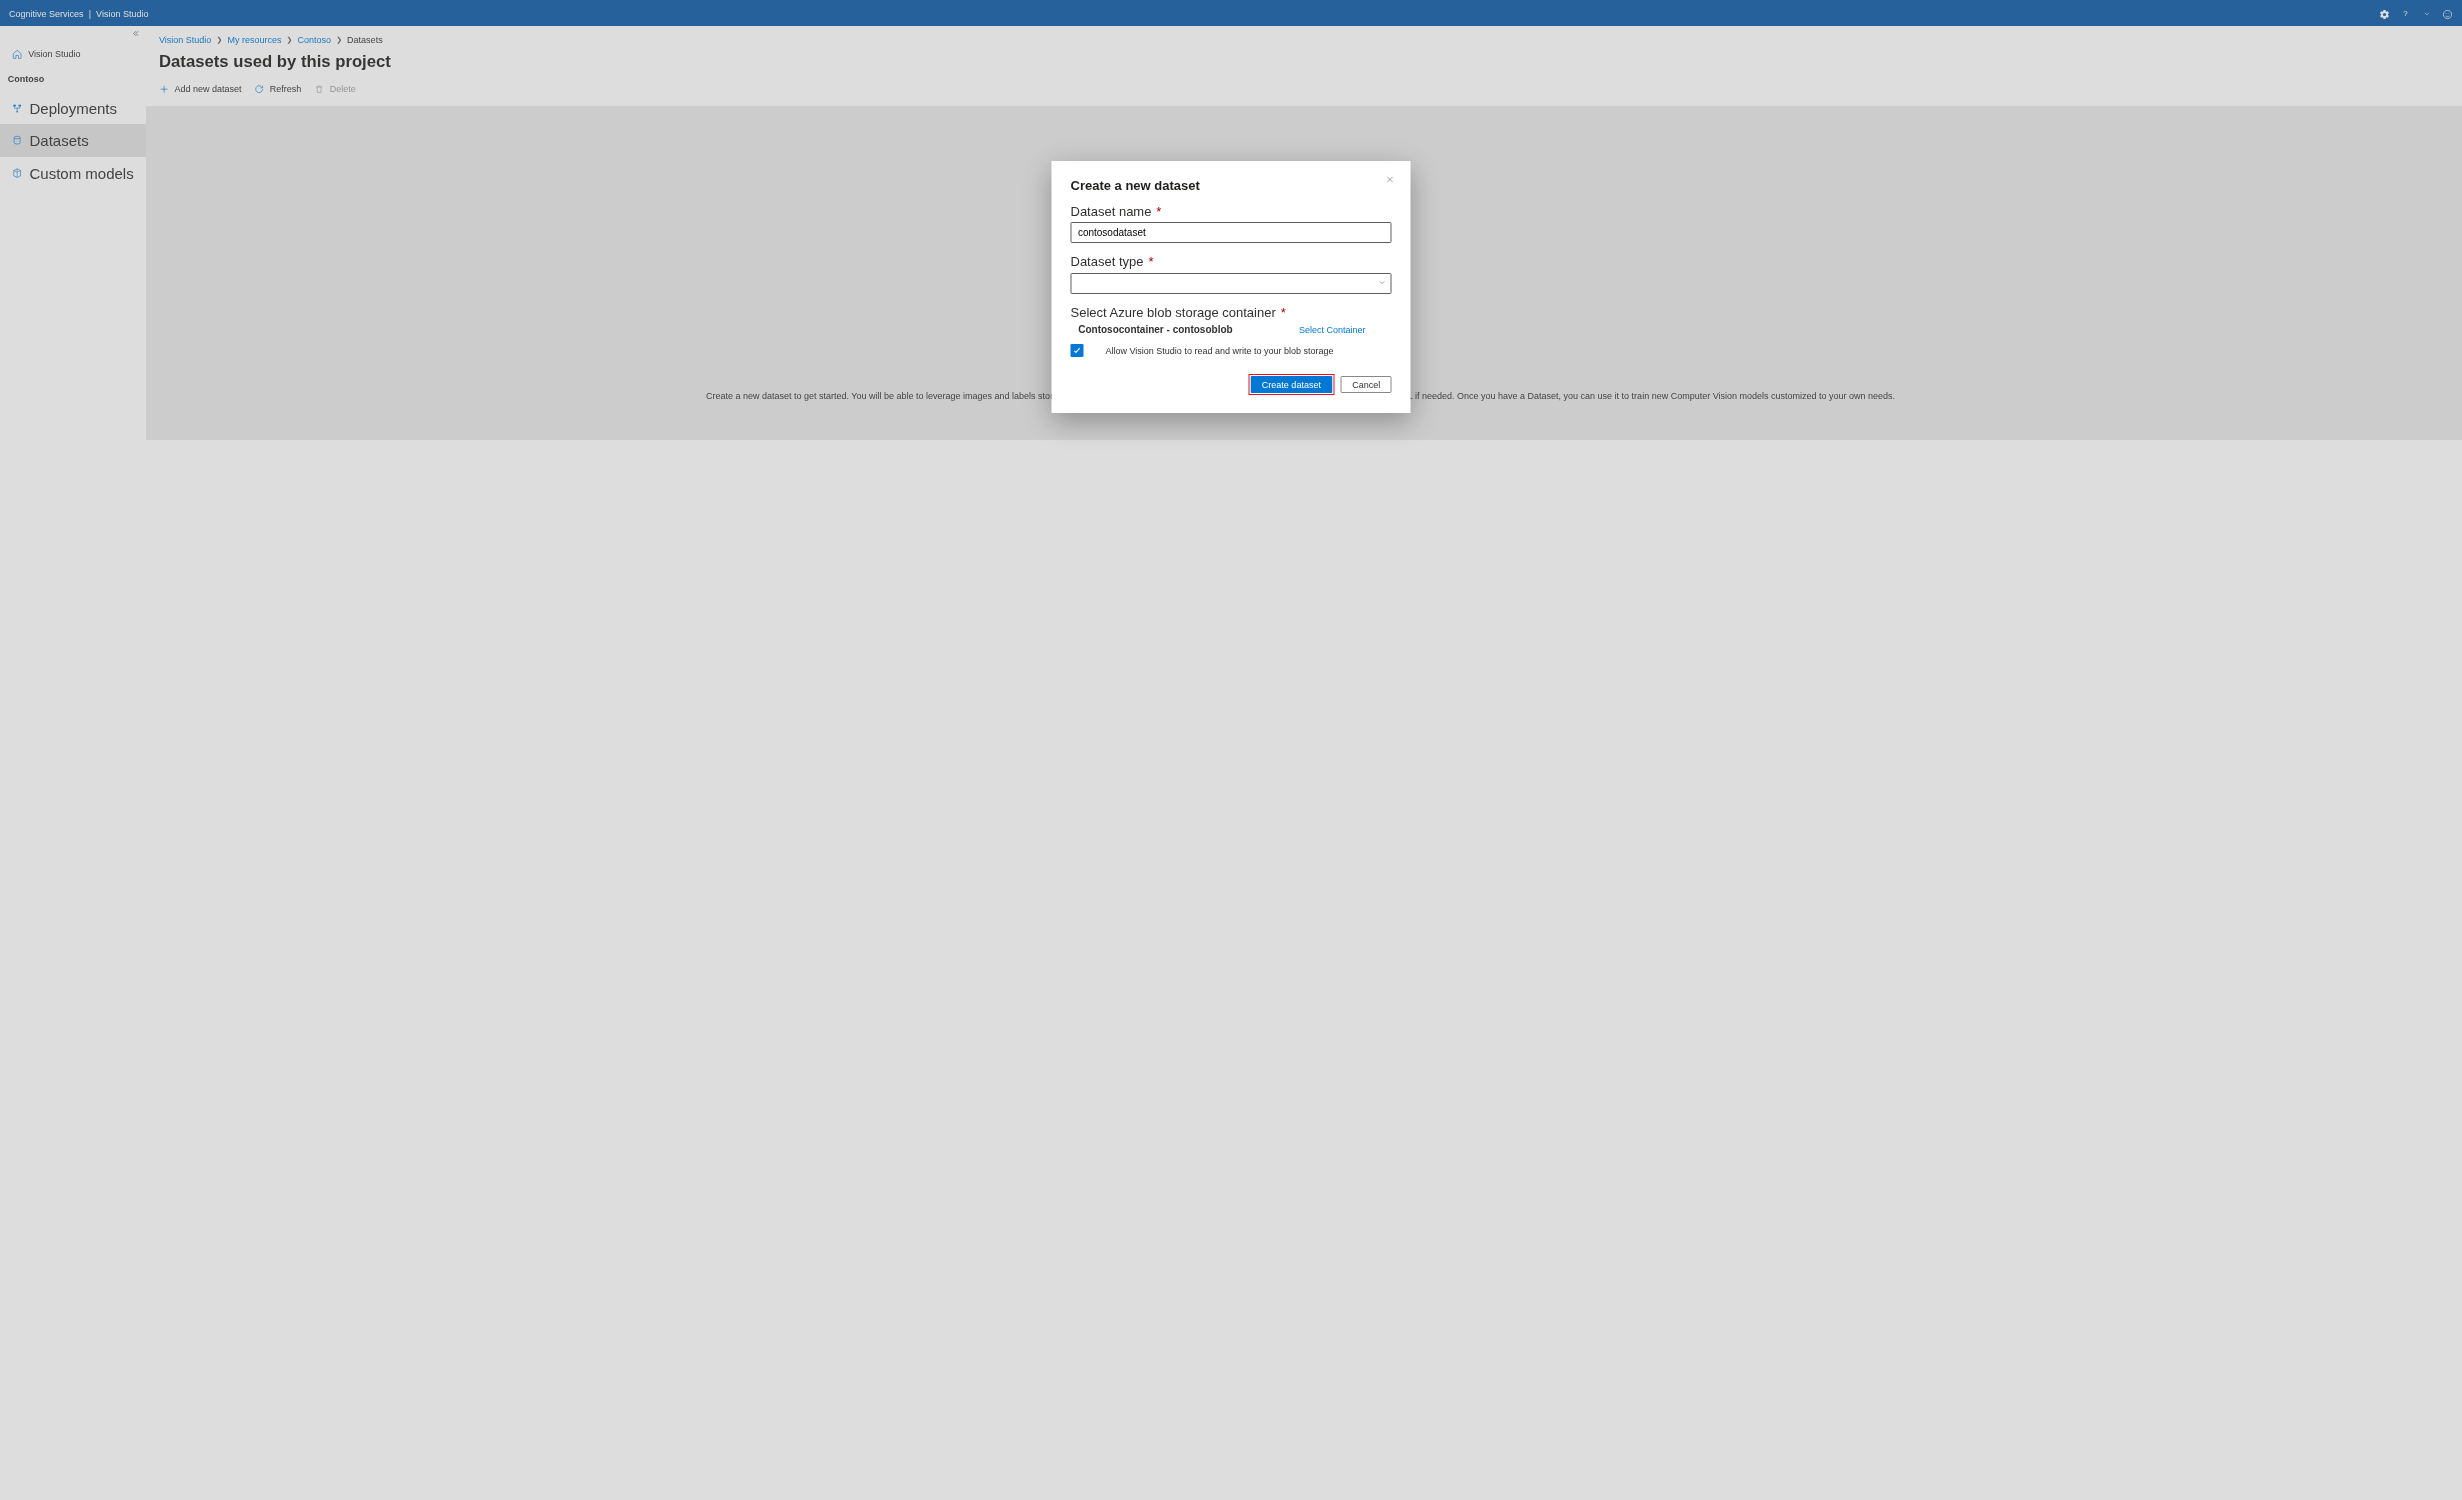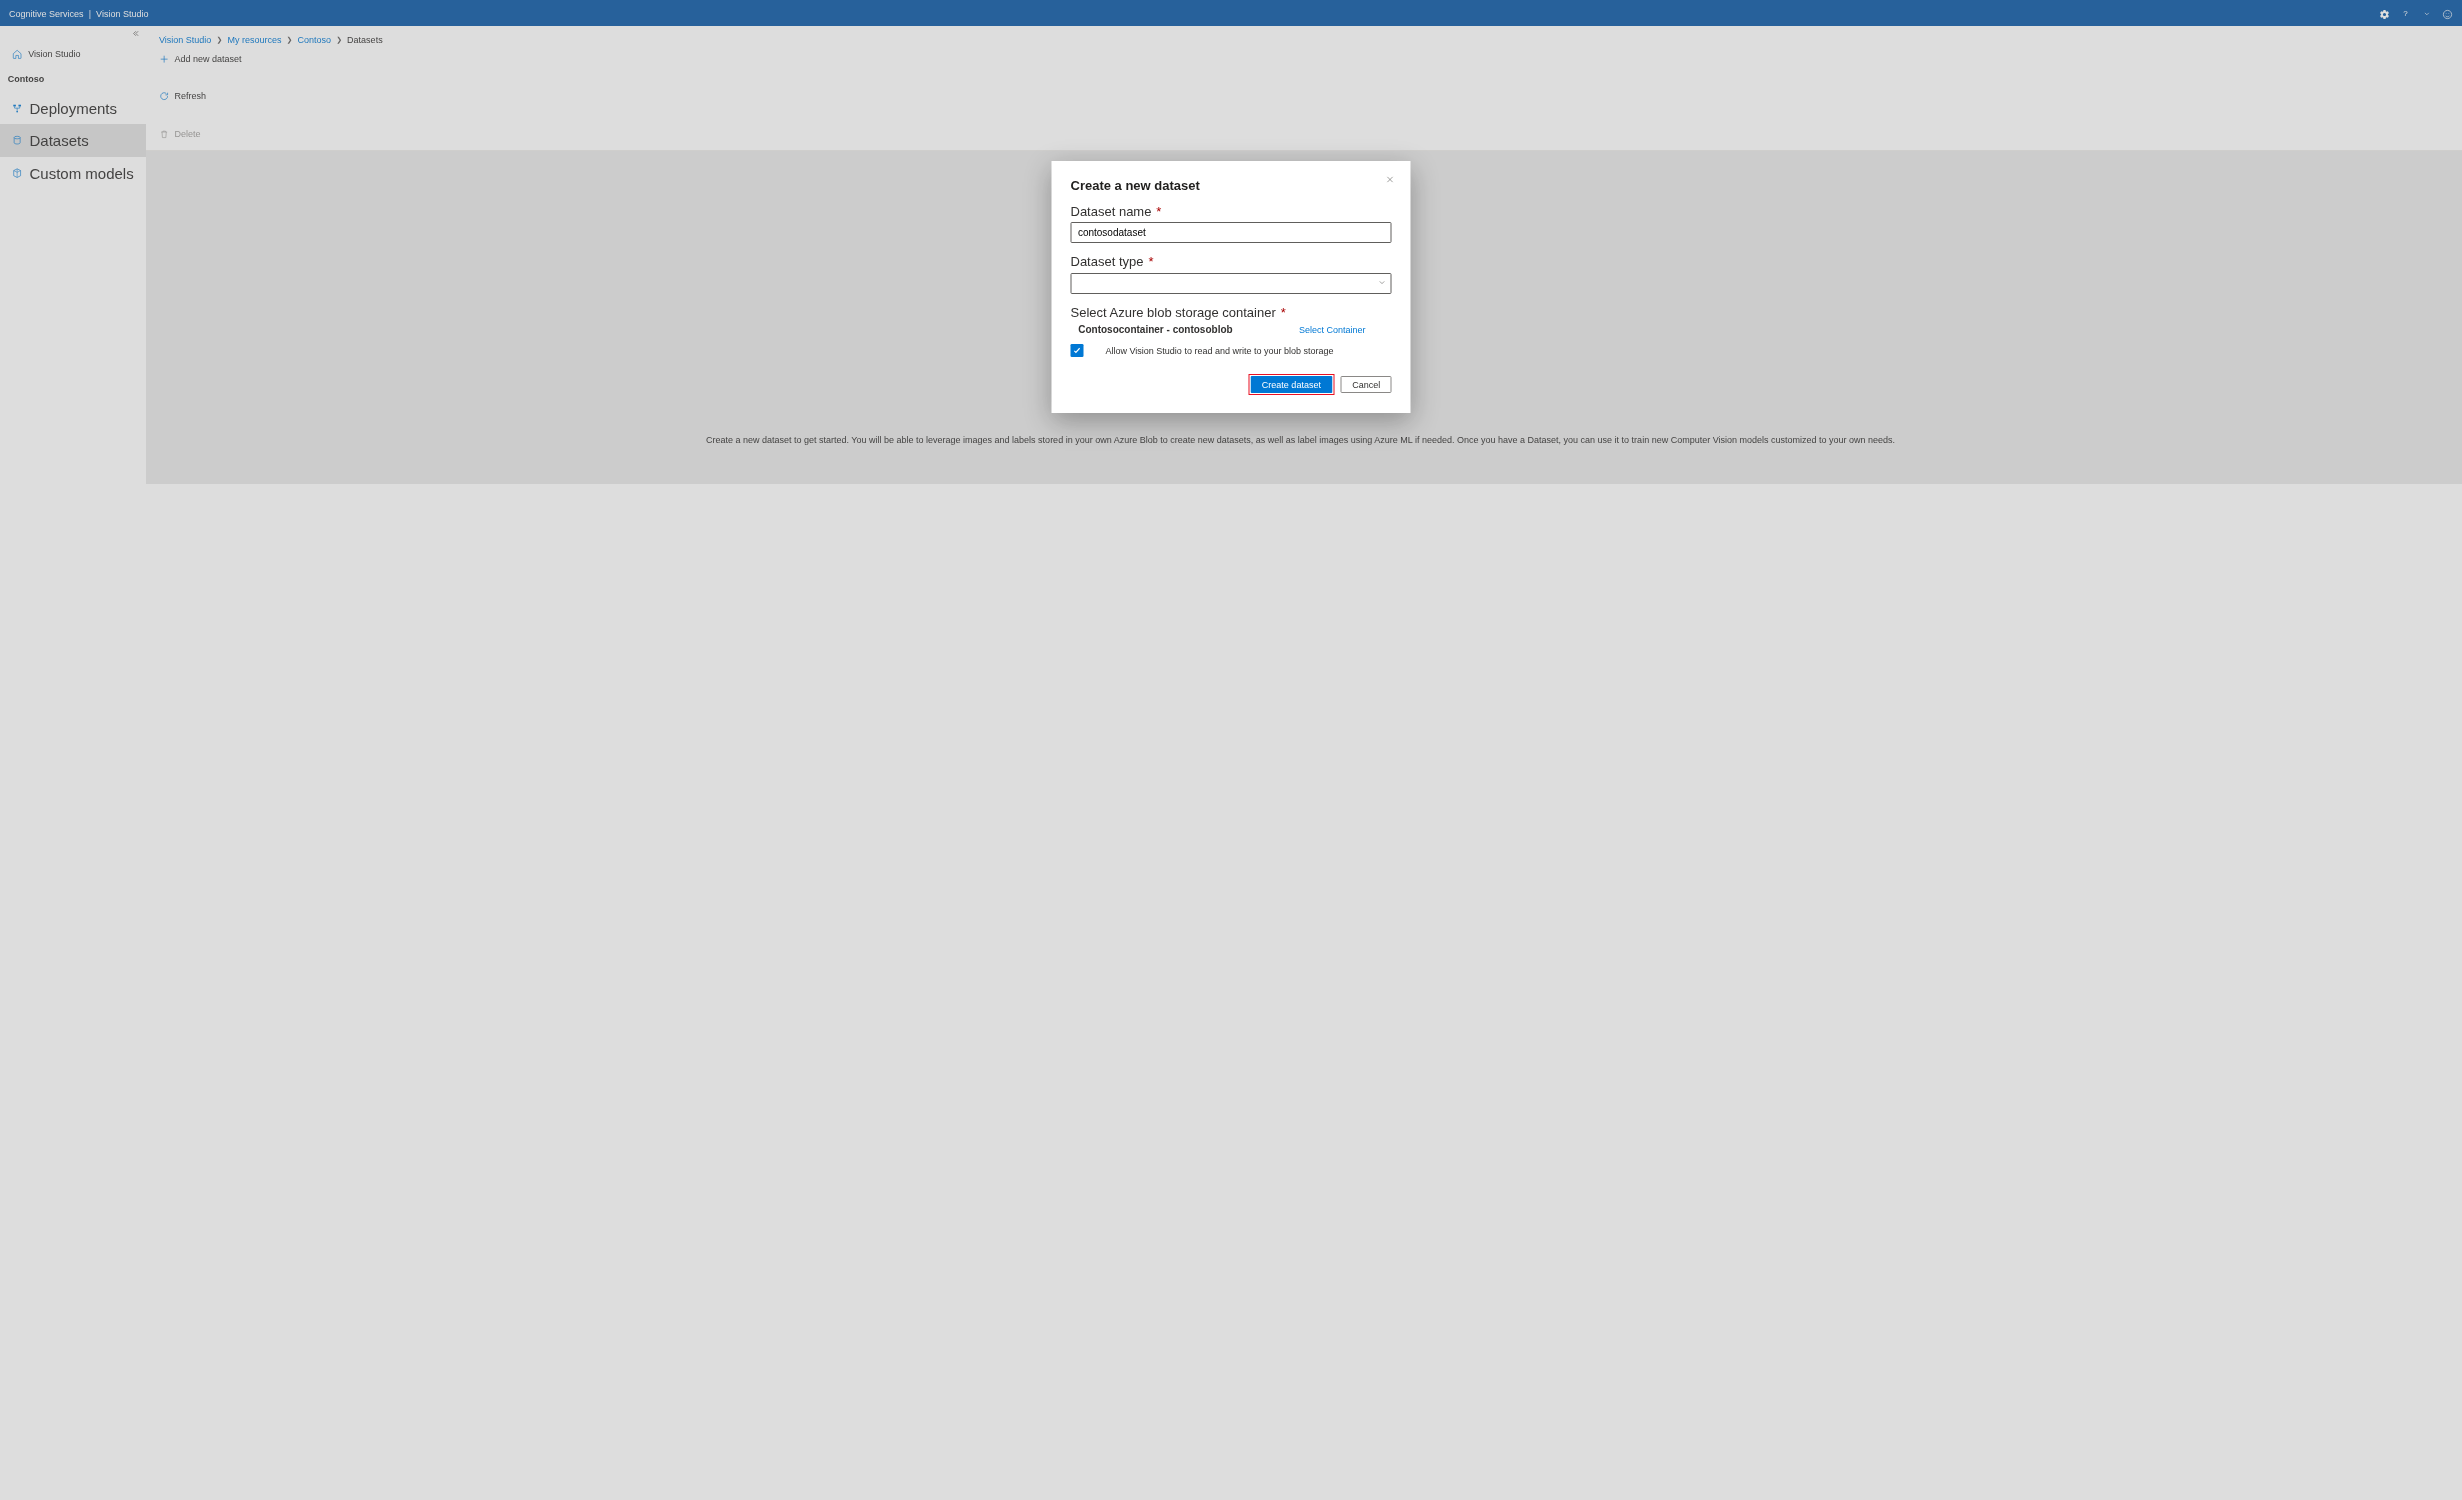--- a/index.html
+++ b/index.html
@@ -29,21 +29,21 @@
 
   
   .main { flex: 1; padding: 0; background: #fff; position: relative; }
   .breadcrumbs { display: flex; align-items: center; gap: 5.1px; padding: 9px 13px 3.8px 13px; font-size: 9px; color: #0078d4; }
   .breadcrumbs .crumb { color: #0078d4; cursor: pointer; }
   .breadcrumbs .crumb.current { color: #323130; cursor: default; }
   .breadcrumbs .chev { color: #605e5c; font-size: 7px; }
 
   h1.page-title { font-size: 16.7px; font-weight: 600; padding: 3.8px 13px 6.4px 13px; color: #201f1e; }
 
-  .toolbar { display: flex; gap: 22px; padding: 2.6px 13px 9px 13px; border-bottom: 0.6px solid #edebe9; flex-direction: column; }
+  .toolbar { display: flex; gap: 13px; padding: 2.6px 13px 9px 13px; border-bottom: 0.6px solid #edebe9; }
   .tbtn { display: inline-flex; align-items: center; gap: 5.1px; font-size: 9px; color: #323130; cursor: pointer; background: none; border: none; padding: 2.6px 0; }
   .tbtn .ticn { width: 10.3px; height: 10.3px; display: inline-flex; color: #0078d4; }
   .tbtn.disabled { color: #a19f9d; cursor: default; }
   .tbtn.disabled .ticn { color: #a19f9d; }
 
   .workarea { background: #e8e8e8; margin: 0; min-height: 333px; position: relative; }
 
   .help-text { position: absolute; left: 160px; right: 167px; top: 283px; text-align: center; color: #323130; font-size: 9px; line-height: 1.4; }
 
   .modal { width: 359px; background: #fff; box-shadow: 0 7.7px 26px rgba(0,0,0,.3); padding: 16.7px 19px 18px 19px; position: fixed; top: 161px; left: 50%; transform: translateX(-50%); }
@@ -168,20 +168,21 @@
     <div class="breadcrumbs">
       <span class="crumb">Vision Studio</span>
       <span class="chev">❯</span>
       <span class="crumb">My resources</span>
       <span class="chev">❯</span>
       <span class="crumb">Contoso</span>
       <span class="chev">❯</span>
       <span class="crumb current">Datasets</span>
     </div>
 
+    <h1 class="page-title">Datasets used by this project</h1>
 
     <div class="toolbar">
       <button class="tbtn">
         <span class="ticn">
           <svg width="10.3" height="10.3" viewBox="0 0 24 24">
               <path d="M12 4v16M4 12h16" stroke="#0078d4" stroke-width="1.6"></path>
             </svg>
         </span>
         <span>Add new dataset</span>
       </button>

